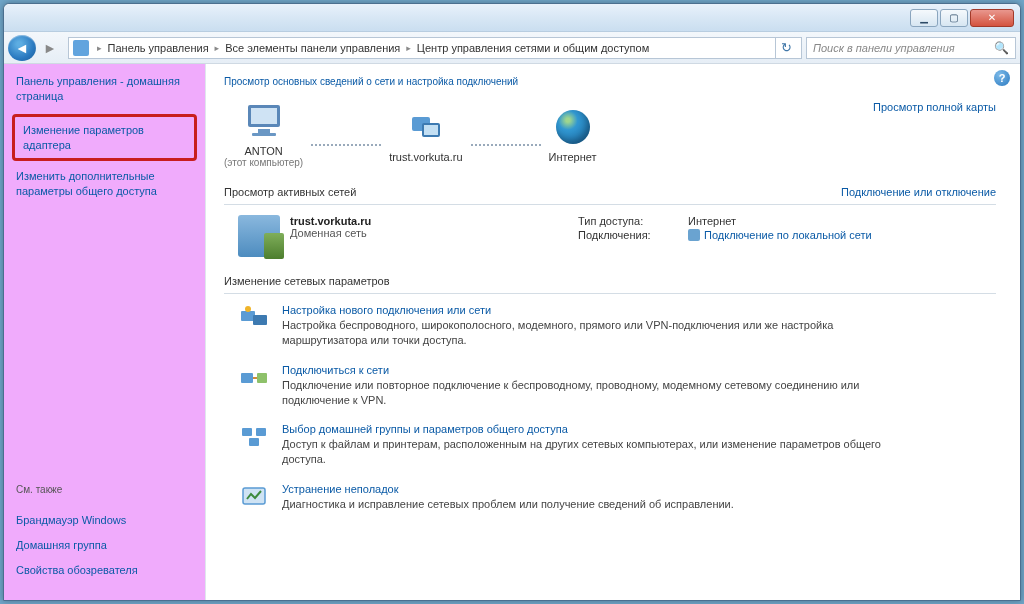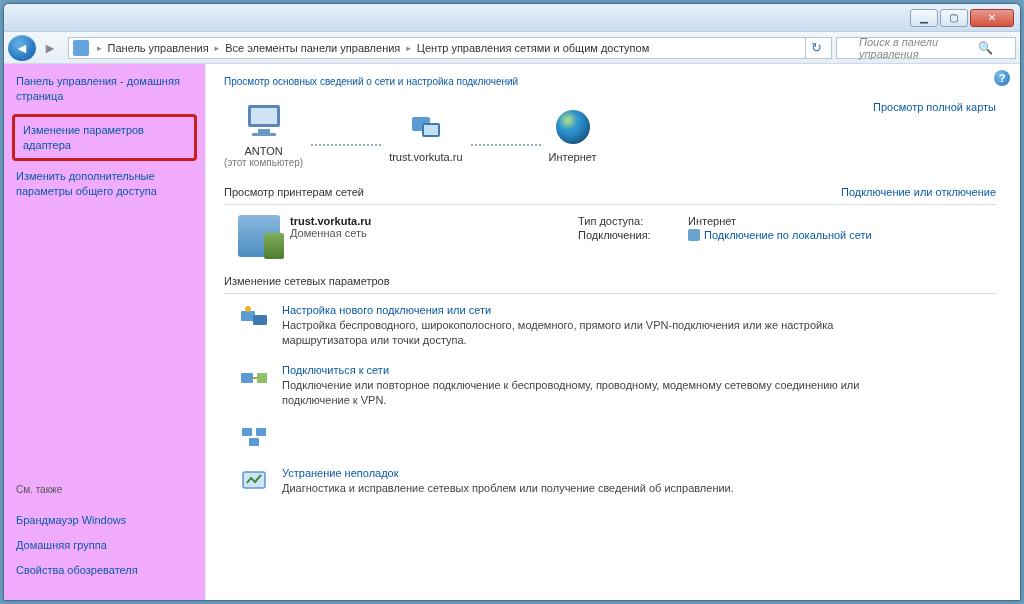--- a/index.html
+++ b/index.html
@@ -12,21 +12,21 @@
 .wbtn.close { background: linear-gradient(to bottom,#e9978e,#d4533f); border-color: #a23a2a; color: #fff; width: 44px; }
 
 .navbar { height: 32px; background: linear-gradient(to bottom,#f3f7fb,#e6eef6); border-bottom: 1px solid #cfd9e3; display: flex; align-items: center; padding: 0 4px; }
 .navbtn { width: 28px; height: 26px; border-radius: 50%; display: flex; align-items: center; justify-content: center; cursor: pointer; color: #888; font-size: 14px; }
 .navbtn.back { background: radial-gradient(circle at 40% 35%, #5dade2 10%, #2a79c0 60%, #1b5a94 100%); color: #fff; box-shadow: inset 0 1px 1px rgba(255,255,255,0.4); }
 .addr { flex: 1; height: 22px; background: #fff; border: 1px solid #b7c6d6; margin: 0 4px; display: flex; align-items: center; font-size: 11px; color: #333; padding: 0 4px; }
 .addr .icon { width: 16px; height: 16px; background: #62a4de; border-radius: 2px; margin-right: 4px; }
 .addr .sep { color: #888; margin: 0 4px; font-size: 9px; }
 .addr .crumb { cursor: pointer; padding: 0 2px; }
 .addr .refresh { width: 22px; height: 20px; border-left: 1px solid #b7c6d6; margin-left: auto; display: flex; align-items: center; justify-content: center; color: #4177a8; font-size: 13px; cursor: pointer; }
-.search { width: 180px; height: 22px; background: #fff; border: 1px solid #b7c6d6; display: flex; align-items: center; font-size: 11px; color: #888; font-style: italic; padding: 0 22px; }
+.search { width: 210px; height: 22px; background: #fff; border: 1px solid #b7c6d6; display: flex; align-items: center; font-size: 11px; color: #888; font-style: italic; padding: 0 6px; }
 .search .mag { margin-left: auto; color: #4177a8; font-style: normal; font-size: 12px; cursor: pointer; }
 
 .body { display: flex; height: calc(100% - 60px); }
 .sidebar { width: 202px; background: #f0abfc; border-right: 1px solid #dfe6ed; padding: 10px 12px; position: relative; }
 .sblink { font-size: 11px; color: #0a5aa6; margin-bottom: 10px; cursor: pointer; line-height: 1.35; }
 .sblink.highlight { border: 3px solid #c81e1e; border-radius: 4px; padding: 6px 8px; margin: 4px -4px 8px -4px; }
 .sbfooter { position: absolute; bottom: 12px; left: 12px; right: 12px; }
 .sbhead { font-size: 10px; color: #555; margin-bottom: 18px; }
 
 .main { flex: 1; padding: 12px 24px 12px 18px; overflow-y: auto; position: relative; }
@@ -144,21 +144,21 @@
             <div class="img">
                 <div class="globe"></div>
               </div>
             <div>Интернет</div>
           </div>
         </div>
         <div class="maplink">Просмотр полной карты</div>
       </div>
 
       <div class="secthead">
-        <span>Просмотр принтерам сетей</span>
+        <span>Просмотр активных сетей</span>
         <span class="right">Подключение или отключение</span>
       </div>
       <div class="hr"></div>
 
       <div class="active-net">
         <div class="anet-left">
           <div class="ico"></div>
           <div class="txt">
             <div class="name">trust.vorkuta.ru</div>
             <div class="type">Доменная сеть</div>
@@ -212,20 +212,24 @@
           </div>
         </div>
         <div class="opt">
           <div class="oico">
             <svg width="30" height="26" viewBox="0 0 30 26">
                 <rect x="3" y="4" width="10" height="8" rx="1" fill="#5a9bd4"></rect>
                 <rect x="17" y="4" width="10" height="8" rx="1" fill="#5a9bd4"></rect>
                 <rect x="10" y="14" width="10" height="8" rx="1" fill="#5a9bd4"></rect>
               </svg>
           </div>
+          <div>
+            <div class="olabel">Выбор домашней группы и параметров общего доступа</div>
+            <div class="odesc">Доступ к файлам и принтерам, расположенным на других сетевых компьютерах, или изменение параметров общего доступа.</div>
+          </div>
         </div>
         <div class="opt">
           <div class="oico">
             <svg width="30" height="26" viewBox="0 0 30 26">
                 <rect x="4" y="4" width="22" height="16" rx="2" fill="#cfe3f4" stroke="#5a9bd4" stroke-width="1.5"></rect>
                 <path d="M8 15 L12 10 L16 14 L22 7" stroke="#3d8a3d" stroke-width="2" fill="none"></path>
               </svg>
           </div>
           <div>
             <div class="olabel">Устранение неполадок</div>

